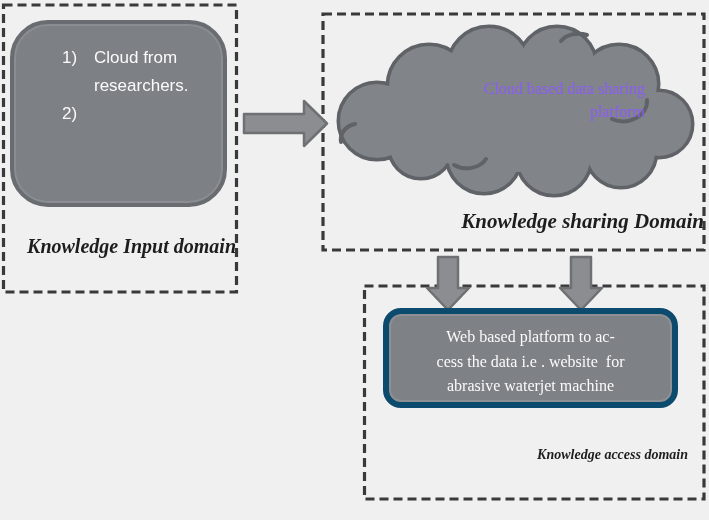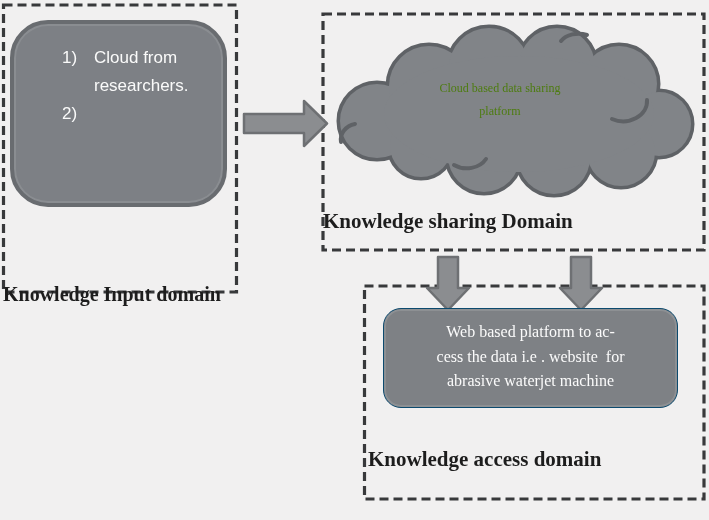--- a/index.html
+++ b/index.html
@@ -24,51 +24,52 @@
     font-family:"Liberation Sans", sans-serif;
     color:#fafafa;
   }
   .input-box .li{display:flex;}
   .input-box .num{flex:0 0 32px;font-size:17px;line-height:28px;}
   .input-box .txt{width:112px;font-size:17px;line-height:28px;}
 
   
   .cloud-text{
     position:absolute;left:355px;top:77px;width:290px;
-    text-align:center;color:#4d7c0f;
-    font-size:12px;line-height:23px;
+    text-align:right;color:#8b5cf6;
+    font-size:16px;line-height:23px;
     white-space:pre-wrap;
   }
 
   
   .web-box{
     position:absolute;left:383px;top:308px;width:295px;height:100px;
     box-sizing:border-box;
     background:#7e8185;
-    border:1px solid #0c4a6e;
+    border:6px solid #0c4a6e;
     border-radius:18px;
     box-shadow:inset 0 0 0 2px rgba(255,255,255,0.12);
   }
   .web-text{
     margin-top:11px;
     text-align:center;color:#fbfbfb;
     font-size:16px;line-height:24.5px;
     white-space:pre-wrap;
   }
 
   
   .label{
     position:absolute;
-    text-align:left;
+    text-align:right;
     font-weight:700;color:#1d1d1d;
     font-family:"Liberation Serif", serif;
+    font-style:italic;
   }
-  .input-label{left:3px;top:235px;width:233px;font-size:20px;margin-top:48px;}
+  .input-label{left:3px;top:235px;width:233px;font-size:20px;}
   .sharing-label{left:323px;top:209px;width:381px;font-size:21px;}
-  .access-label{left:368px;top:447px;width:340px;font-size:21px;}
+  .access-label{left:348px;top:447px;width:340px;font-size:14px;}
 </style>
 </head>
 <body>
 
 <div class="stage">
 
   <svg class="layer" width="709" height="520" viewBox="0 0 709 520">
 
     <rect x="3.5" y="5" width="233" height="287" fill="none" stroke="#38393b" stroke-width="3.2" stroke-dasharray="9 5"></rect>
     <rect x="323" y="14" width="381" height="236" fill="none" stroke="#38393b" stroke-width="3.2" stroke-dasharray="9 5"></rect>

